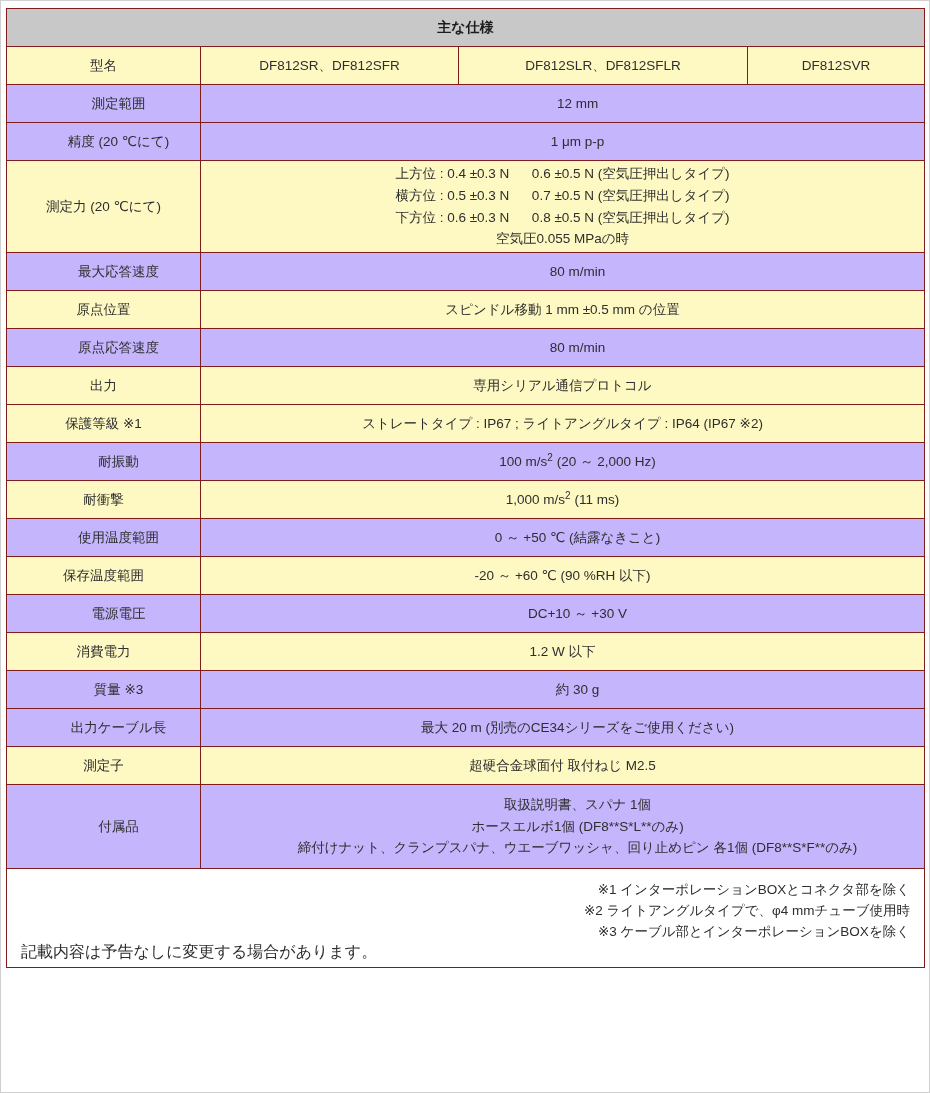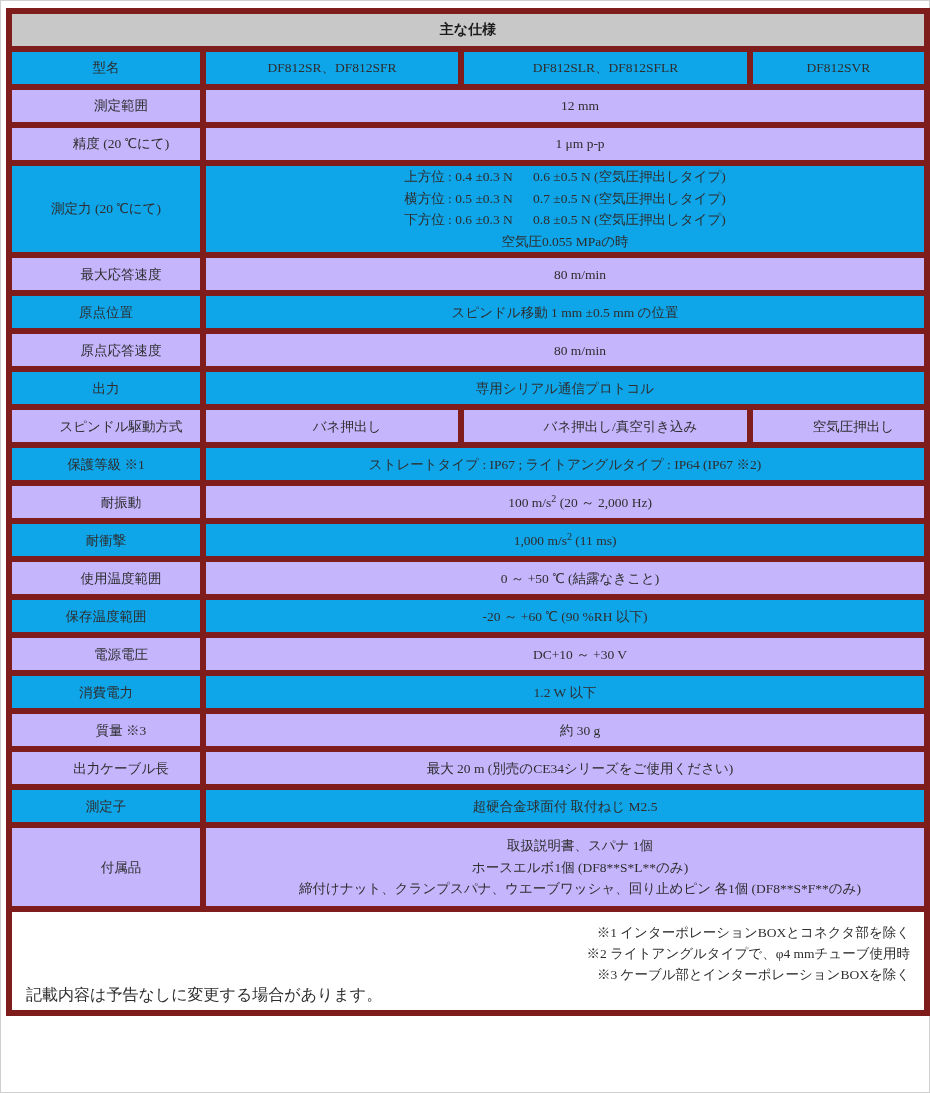--- a/index.html
+++ b/index.html
@@ -20,42 +20,41 @@
   table.spec {
     width: 918px;
     border-collapse: collapse;
     table-layout: fixed;
   }
   col.c-label { width: 194px; }
   col.c-a { width: 258px; }
   col.c-b { width: 289px; }
   col.c-c { width: 177px; }
   .spec th, .spec td {
-    border: 6px solid #7f1d1d;
+    border: 1px solid #7f1d1d;
     text-align: center;
     vertical-align: middle;
     font-size: 13.5px;
     font-weight: normal;
     line-height: 1.45;
     overflow: hidden;
-    font-family: Liberation Serif, serif;
   }
   .spec th.title-cell {
     background: #c8c8c8;
     height: 38px;
     font-weight: bold;
     font-size: 14px;
     color: #1c1c1c;
   }
   tr.r { height: 38px; }
   tr.r-tall { height: 92px; }
   tr.r-acc { height: 84px; }
   tr.r-notes { height: 82px; }
   tr.stripe td { background: #c4b5fd; padding-left: 30px; }
-  tr.plain td { background: #0ea5e9; margin-left: 20px; }
+  tr.plain td { background: #fef9c3; margin-left: 20px; }
   td.multiline div { white-space: pre-wrap; line-height: 1.6; }
   sup.sq {
     font-size: 10px;
     vertical-align: super;
     line-height: 0;
   }
   td.notes-cell {
     text-align: left;
     vertical-align: top;
     padding: 10px 14px 6px 14px;
@@ -129,26 +128,20 @@
     <tr class="r stripe">
       <td>原点応答速度</td>
       <td colspan="3">80 m/min</td>
     </tr>
 
     <tr class="r plain">
       <td>出力</td>
       <td colspan="3">専用シリアル通信プロトコル</td>
     </tr>
 
-    <tr class="r stripe">
-      <td>スピンドル駆動方式</td>
-      <td>バネ押出し</td>
-      <td>バネ押出し/真空引き込み</td>
-      <td>空気圧押出し</td>
-    </tr>
 
     <tr class="r plain">
       <td>保護等級 ※1</td>
       <td colspan="3">ストレートタイプ : IP67 ; ライトアングルタイプ : IP64 (IP67 ※2)</td>
     </tr>
 
     <tr class="r stripe">
       <td>耐振動</td>
       <td colspan="3"><span>100 m/s</span><sup class="sq">2</sup><span> (20 ～ 2,000 Hz)</span></td>
     </tr>

